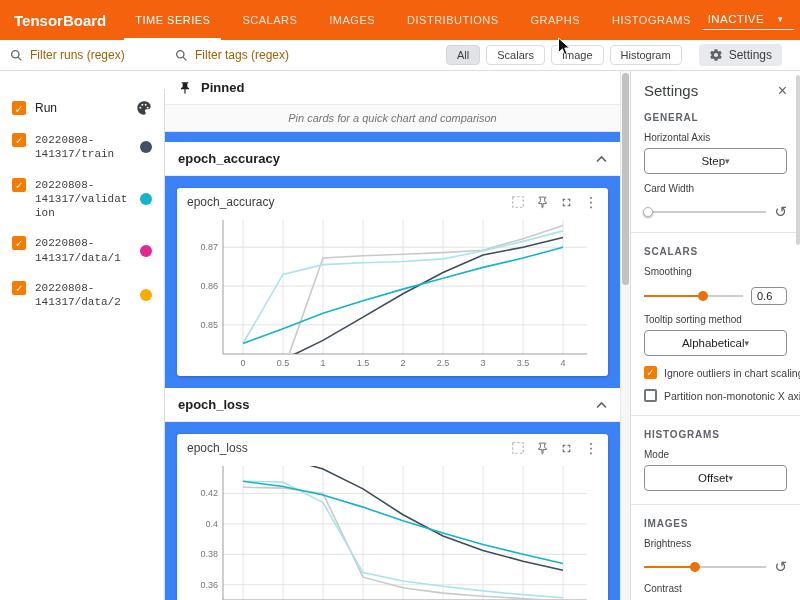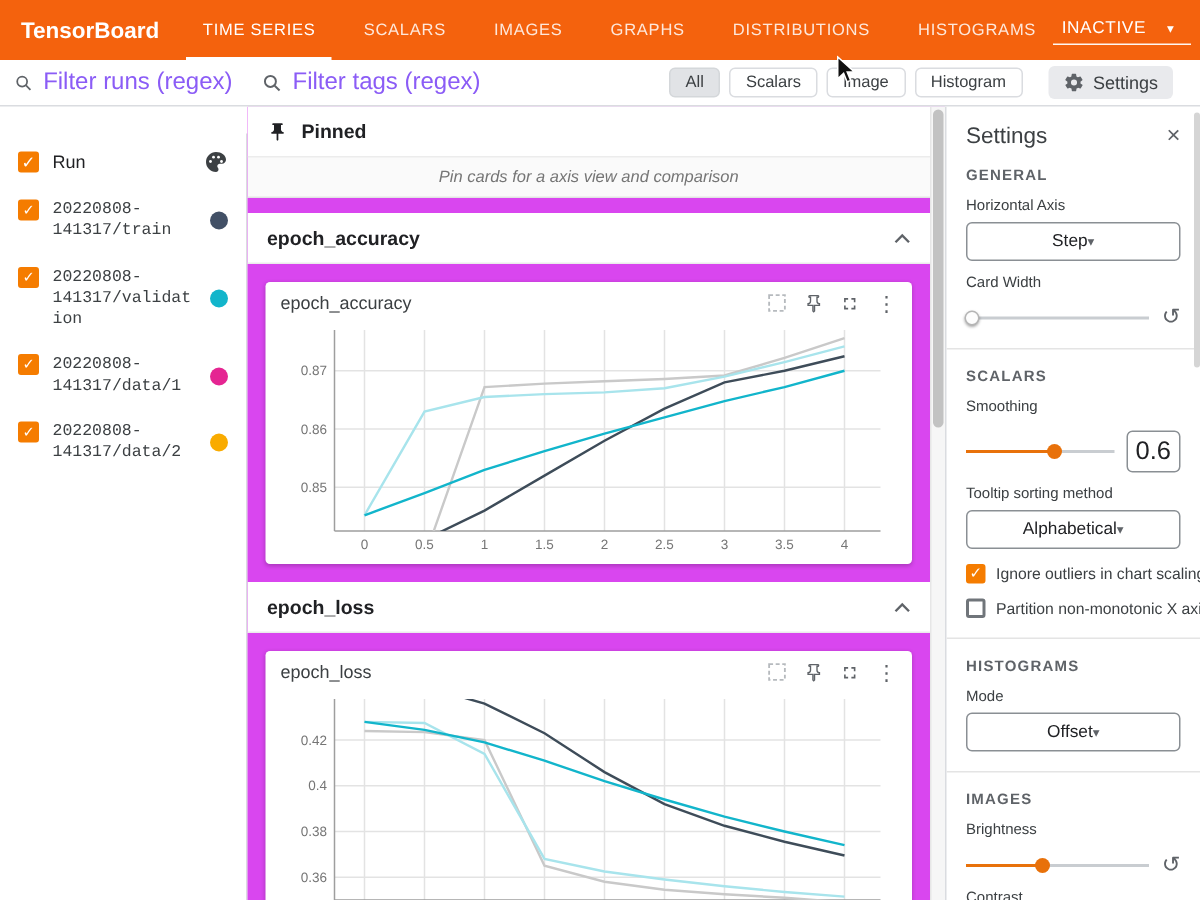--- a/index.html
+++ b/index.html
@@ -20,21 +20,21 @@
   .header-right { margin-left:auto; display:flex; align-items:center; gap:12px; padding-right:12px; }
   .status-select { display:flex; align-items:center; gap:14px; font-size:11.5px; letter-spacing:.4px;
     border-bottom:1px solid rgba(255,255,255,.95); padding:3px 4px 4px 6px; min-width:92px; }
   .hicon { width:20px; height:20px; display:flex; align-items:center; justify-content:center;
     font-size:16px; color:#fff; }
 
   
   .toolbar { position:absolute; top:40px; left:0; right:0; height:31px; background:#fff;
     border-bottom:1px solid #dadce0; display:flex; align-items:stretch; z-index:4; }
   .filter-runs { width:165px; display:flex; align-items:center; gap:7px; padding:0 10px; }
-  .search-ph { font-size:16px; color:#8b5cf6; white-space:nowrap; }
+  .search-ph { font-size:12px; color:#a16207; white-space:nowrap; }
   .tags-area { flex:1; display:flex; align-items:center; gap:7px; padding:0 10px; }
   .chips { margin-left:auto; display:flex; gap:6px; align-items:center; }
   .chip { height:20px; display:flex; align-items:center; padding:0 10px;
     border:1px solid #dadce0; border-radius:4px; font-size:11px; background:#fff;
     color:#3c4043; cursor:pointer; white-space:nowrap; }
   .chip.selected { background:#e1e3e6; border-color:#d4d7da; }
   .settings-btn { margin-left:10px; margin-right:8px; align-self:center; display:flex; align-items:center;
     gap:6px; background:#e9eaed; border-radius:4px; padding:4px 10px; font-size:12px;
     color:#3c4043; cursor:pointer; white-space:nowrap; }
 
@@ -46,21 +46,21 @@
   .run-row { display:flex; align-items:flex-start; gap:9px; padding:8px 12px;font-family:Liberation Mono, monospace; }
   .cb { width:14px; height:14px; border-radius:2px; flex:none; background:#fff;
     border:2px solid #70757a; color:#fff; font-size:11px; line-height:12px; text-align:center; }
   .cb.checked { background:#f57c00; border-color:#f57c00; }
   .cb.checked::after { content:"\2713"; }
   .run-label { font-size:11px; line-height:1.3; color:#3c4043; width:100px; overflow-wrap:anywhere; }
   .run-dot { width:12px; height:12px; border-radius:50%; margin-left:auto; align-self:center; flex:none; }
   .spacer { flex:1; }
 
   
-  .main { position:absolute; top:71px; left:165px; right:170px; bottom:0; background:#d946ef; overflow:hidden; }
+  .main { position:absolute; top:71px; left:165px; right:170px; bottom:0; background:#3b82f6; overflow:hidden; }
   .main-inner { position:absolute; top:0; left:0; right:10px; bottom:0; }
   .pinned-head { background:#fff; display:flex; align-items:center; gap:9px; padding:9px 13px;
     font-size:13px; font-weight:bold; color:#202124; }
   .pinned-hint { background:#fafafa; border-top:1px solid #ececec; border-bottom:1px solid #e3e3e3;
     padding:7px 4px; text-align:center; font-style:italic; font-size:11px; color:#757575; }
   .gap { height:10px; }
   .section-head { background:#fff; display:flex; align-items:center; padding:9px 13px;
     font-size:13px; font-weight:bold; color:#202124; border-bottom:1px solid #ececec; cursor:pointer; }
   .section-body { padding:12px; }
   .card { background:#fff; border-radius:3px; box-shadow:0 1px 3px rgba(0,0,0,.22); padding:7px 10px 6px; }
@@ -88,21 +88,21 @@
     justify-content:center; padding:0 8px; font-size:11.5px; color:#202124; background:#fff; cursor:pointer; }
   .caret { color:#5f6368; font-size:9px; }
   .slider-row { display:flex; align-items:center; gap:8px; margin:10px 0 4px; }
   .slider { position:relative; flex:1; height:12px; cursor:pointer; }
   .slider .track { position:absolute; top:5px; left:0; right:0; height:2px; background:#c9cdd1; }
   .slider .fill  { position:absolute; top:5px; left:0; height:2px; background:#e8710a; width:0; }
   .slider .thumb { position:absolute; top:1px; width:10px; height:10px; border-radius:50%; background:#e8710a; }
   .slider.plain .fill { background:transparent; }
   .slider.plain .thumb { background:#fdfdfd; border:1px solid #b5b5b5; box-shadow:0 1px 2px rgba(0,0,0,.35); }
   .reset { font-size:15px; color:#5f6368; cursor:pointer; line-height:1; }
-  .num-input { width:36px; height:28px; border:1px solid #8a8f94; border-radius:4px; font-size:17px;
+  .num-input { width:36px; height:18px; border:1px solid #8a8f94; border-radius:4px; font-size:11px;
     display:flex; align-items:center; padding:0 5px; color:#202124; }
   .check-row { display:flex; align-items:center; gap:7px; margin:10px 0; font-size:10.5px;
     color:#3c4043; white-space:nowrap; }
   .cb-sm { width:13px; height:13px; border-radius:2px; flex:none; border:2px solid #70757a;
     background:#fff; color:#fff; font-size:10px; line-height:10px; text-align:center; }
   .cb-sm.checked { background:#f57c00; border-color:#f57c00; }
   .cb-sm.checked::after { content:"\2713"; }
   .divider { height:1px; background:#e4e4e4; margin:13px -13px 0; }
 
   
@@ -114,22 +114,22 @@
 </style>
 </head>
 <body>
 
 <div class="app-header">
   <div class="brand">TensorBoard</div>
   <nav class="tabs">
     <div class="tab active">TIME SERIES</div>
     <div class="tab">SCALARS</div>
     <div class="tab">IMAGES</div>
+    <div class="tab">DISTRIBUTIONS</div>
     <div class="tab">GRAPHS</div>
-    <div class="tab">DISTRIBUTIONS</div>
     <div class="tab">HISTOGRAMS</div>
   </nav>
   <div class="header-right">
     <div class="status-select">
       <span>INACTIVE</span>
       <span class="caret" style="color:#fff;font-size:9px;">▾</span>
     </div>
     <div class="hicon">
       <svg width="17" height="17" viewBox="0 0 16 16">
           <circle cx="8" cy="8" r="6.2" fill="none" stroke="#fff" stroke-width="1.5"></circle>
@@ -214,21 +214,21 @@
 
 <div class="main">
   <div class="main-inner">
 
     <div class="pinned-head">
       <svg width="14" height="14" viewBox="0 0 24 24">
           <path d="M16 9V4h1a1 1 0 0 0 0-2H7a1 1 0 0 0 0 2h1v5c0 1.66-1.34 3-3 3v2h5.97v7l1 1 1-1v-7H19v-2c-1.66 0-3-1.34-3-3z" fill="#202124"></path>
         </svg>
       <span>Pinned</span>
     </div>
-    <div class="pinned-hint">Pin cards for a axis view and comparison</div>
+    <div class="pinned-hint">Pin cards for a quick chart and comparison</div>
 
     <div class="gap"></div>
 
     <div class="section-head">
       <span>epoch_accuracy</span>
       <span class="spacer"></span>
       <svg width="11" height="8" viewBox="0 0 11 8">
           <polyline points="1,6.5 5.5,2 10,6.5" fill="none" stroke="#5f6368" stroke-width="1.6"></polyline>
         </svg>
     </div>

